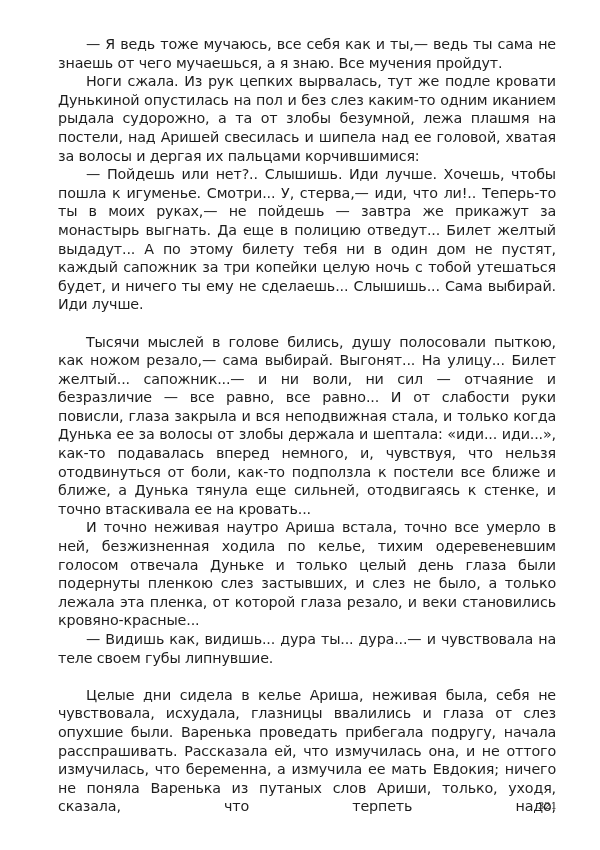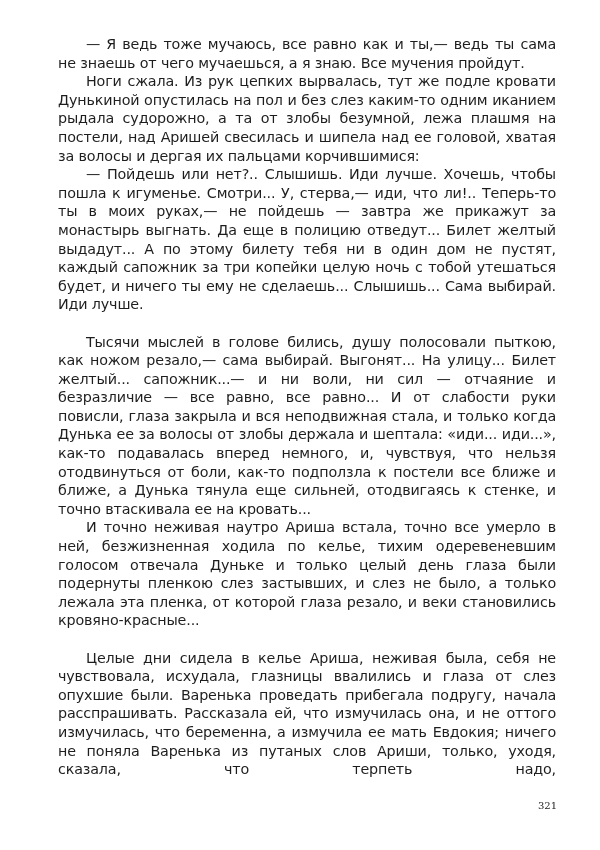--- a/index.html
+++ b/index.html
@@ -28,23 +28,24 @@
     top: 800px;
     font-family: "DejaVu Serif", serif;
     font-size: 10px;
     color: #222;
   }
 </style>
 </head>
 <body>
 
 <div class="page">
-  <p>— Я ведь тоже мучаюсь, все равно как и ты,— ведь ты сама не знаешь от чего мучаешься, а я знаю. Все мучения пройдут.</p>
+  <p>— Я ведь тоже мучаюсь, все себя как и ты,— ведь ты сама не знаешь от чего мучаешься, а я знаю. Все мучения пройдут.</p>
   <p>Ноги сжала. Из рук цепких вырвалась, тут же подле кровати Дунькиной опустилась на пол и без слез каким-то одним иканием рыдала судорожно, а та от злобы безумной, лежа плашмя на постели, над Аришей свесилась и шипела над ее головой, хватая за волосы и дергая их пальцами корчившимися:</p>
   <p>— Пойдешь или нет?.. Слышишь. Иди лучше. Хочешь, чтобы пошла к игуменье. Смотри... У, стерва,— иди, что ли!.. Теперь-то ты в моих руках,— не пойдешь — завтра же прикажут за монастырь выгнать. Да еще в полицию отведут... Билет желтый выдадут... А по этому билету тебя ни в один дом не пустят, каждый сапожник за три копейки целую ночь с тобой утешаться будет, и ничего ты ему не сделаешь... Слышишь... Сама выбирай. Иди лучше.</p>
   <div class="gap"></div>
   <p>Тысячи мыслей в голове бились, душу полосовали пыткою, как ножом резало,— сама выбирай. Выгонят... На улицу... Билет желтый... сапожник...— и ни воли, ни сил — отчаяние и безразличие — все равно, все равно... И от слабости руки повисли, глаза закрыла и вся неподвижная стала, и только когда Дунька ее за волосы от злобы держала и шептала: «иди... иди...», как-то подавалась вперед немного, и, чувствуя, что нельзя отодвинуться от боли, как-то подползла к постели все ближе и ближе, а Дунька тянула еще сильней, отодвигаясь к стенке, и точно втаскивала ее на кровать...</p>
   <p>И точно неживая наутро Ариша встала, точно все умерло в ней, безжизненная ходила по келье, тихим одеревеневшим голосом отвечала Дуньке и только целый день глаза были подернуты пленкою слез застывших, и слез не было, а только лежала эта пленка, от которой глаза резало, и веки становились кровяно-красные...</p>
+  <p>— Видишь как, видишь... дура ты... дура...— и чувствовала на теле своем губы липнувшие.</p>
   <div class="gap"></div>
   <p style="text-align-last: justify;">Целые дни сидела в келье Ариша, неживая была, себя не чувствовала, исхудала, глазницы ввалились и глаза от слез опухшие были. Варенька проведать прибегала подругу, начала расспрашивать. Рассказала ей, что измучилась она, и не оттого измучилась, что беременна, а измучила ее мать Евдокия; ничего не поняла Варенька из путаных слов Ариши, только, уходя, сказала, что терпеть надо,</p>
 </div>
 
 <div class="page-number">321</div>
 
 </body></html>

